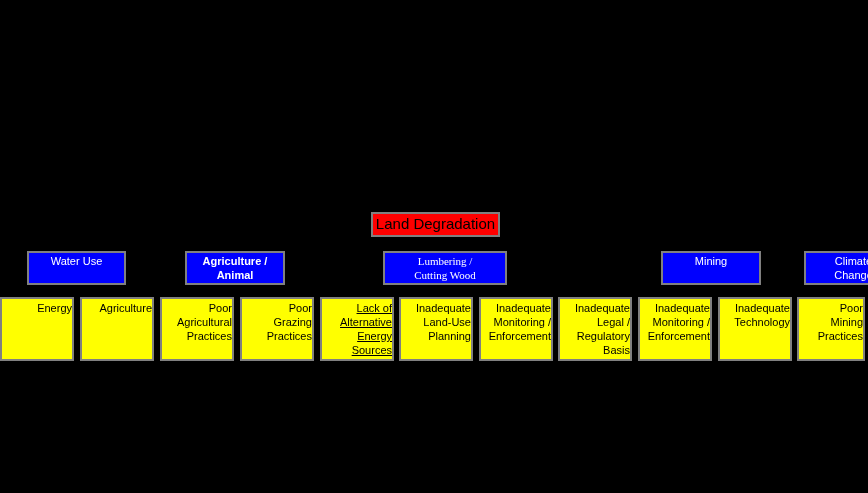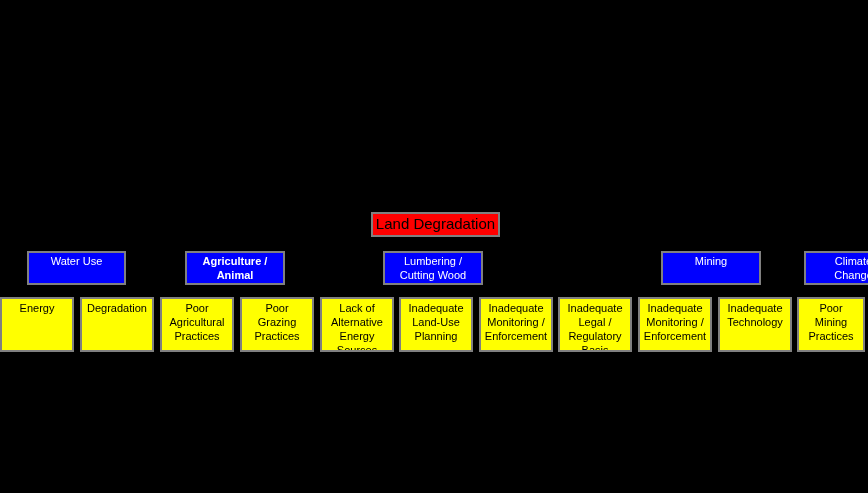--- a/index.html
+++ b/index.html
@@ -36,61 +36,62 @@
     top: 251px;
     height: 34px;
     background: #0000ff;
     color: #ffffff;
     font-size: 11px;
     line-height: 14px;
     padding-top: 1px;
   }
   .node-cause {
     top: 297px;
-    height: 55px;
+    height: 64px;
     background: #ffff00;
     color: #000000;
     font-size: 11px;
     line-height: 14px;
     padding-top: 2px;
+    text-align: right;
   }
 </style>
 </head>
 <body>
 
 <div id="canvas">
 
   <div class="node node-category" style="left:27px; width:99px;">Water Use</div>
 
   <div class="node node-root" style="left:371px; width:129px;">Land Degradation</div>
 
   <div class="node node-category" style="left:185px; width:100px;font-weight:bold;">Agriculture /
 Animal Husbandry</div>
 
-  <div class="node node-category" style="left:383px; width:100px;">Lumbering /
+  <div class="node node-category" style="left:383px; width:124px;font-family:Liberation Serif, serif;">Lumbering /
 Cutting Wood</div>
 
   <div class="node node-category" style="left:661px; width:100px;">Mining</div>
 
   <div class="node node-category" style="left:768px; width:99px;margin-left:36px;">Climate
 Change</div>
 
   <div class="node node-cause" style="left:0px; width:74px;">Energy</div>
 
-  <div class="node node-cause" style="left:80px; width:74px;">Degradation</div>
+  <div class="node node-cause" style="left:80px; width:74px;">Agriculture</div>
 
   <div class="node node-cause" style="left:160px; width:74px;">Poor
 Agricultural
 Practices</div>
 
   <div class="node node-cause" style="left:240px; width:74px;">Poor
 Grazing
 Practices</div>
 
-  <div class="node node-cause" style="left:320px; width:74px;">Lack of
+  <div class="node node-cause" style="left:320px; width:74px;text-decoration:underline;">Lack of
 Alternative
 Energy
 Sources</div>
 
   <div class="node node-cause" style="left:399px; width:74px;">Inadequate
 Land-Use
 Planning</div>
 
   <div class="node node-cause" style="left:479px; width:74px;">Inadequate
 Monitoring /

